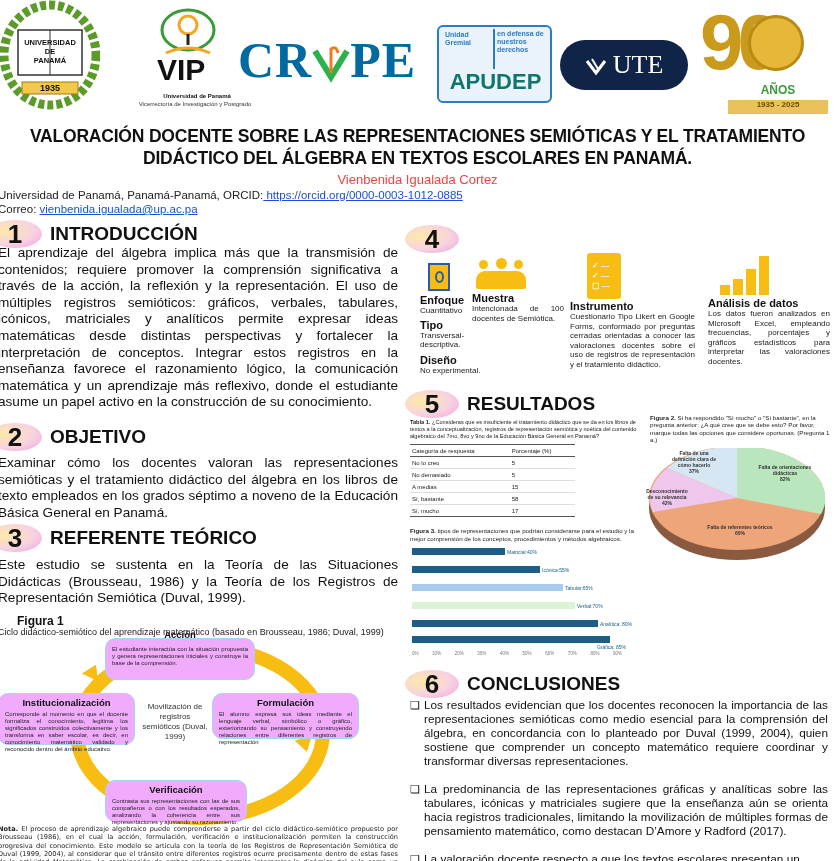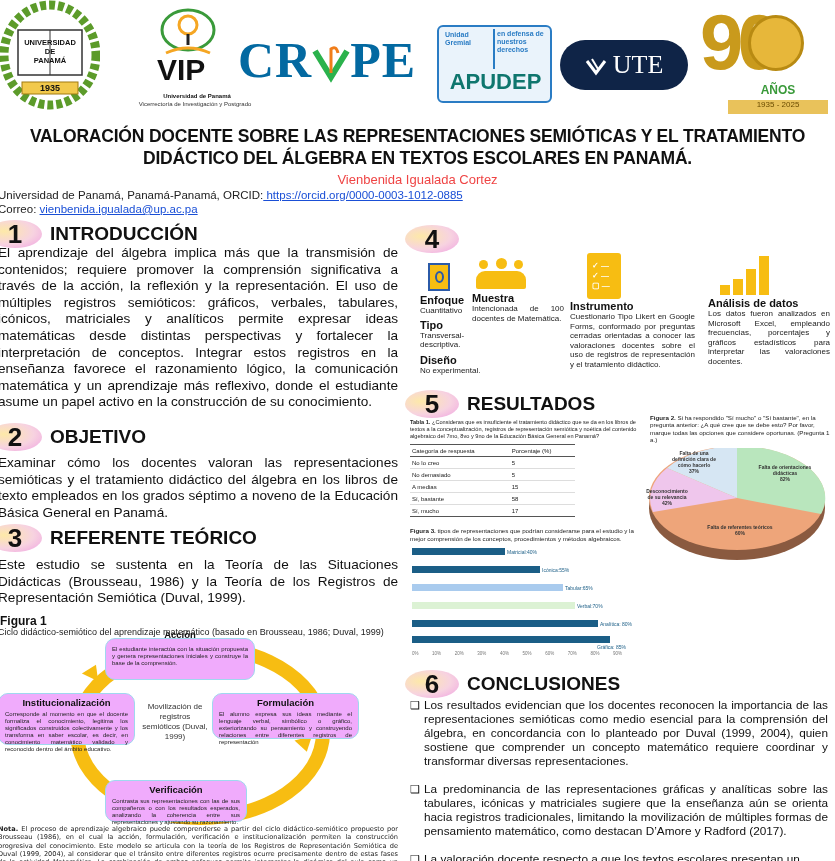--- a/index.html
+++ b/index.html
@@ -30,21 +30,21 @@
   .body-text { font-size: 13.6px; line-height: 16.6px; text-align: justify; color: #111; }
 
   
   .s1 { left: -12px; top: 220px; }
   .s1-text { left: -2px; top: 245px; width: 400px; }
   .s2 { left: -12px; top: 423px; }
   .s2-text { left: -2px; top: 455px; width: 400px; }
   .s3 { left: -12px; top: 524px; }
   .s3-text { left: -2px; top: 557px; width: 400px; }
 
-  .fig1-label { left: 0; top: 614px; font-weight: bold; font-size: 12px; }
+  .fig1-label { left: 17px; top: 614px; font-weight: bold; font-size: 12px; }
   .fig1-cap { left: -2px; top: 627px; font-size: 9px; color: #222; }
 
   .cycle-ring { left: 70px; top: 640px; width: 260px; height: 185px; border: 14px solid #f7bd12; border-radius: 50%; }
   .cycle-box { position: absolute; background: #f0abfc; border: 1.5px solid #9fd8ef; border-radius: 10px; padding: 3px 6px; }
   .cycle-box h4 { font-size: 9.5px; text-align: center; font-weight: bold; margin-bottom: 3px; }
   .cycle-box p { font-size: 6px; line-height: 7px; text-align: justify; color: #222; }
   .box-accion { left: 105px; top: 638px; width: 150px; height: 42px; }
   .box-accion h4 { position: absolute; top: -10px; left: 0; width: 100%; }
   .box-inst { left: -2px; top: 693px; width: 137px; height: 52px; }
   .box-form { left: 212px; top: 693px; width: 147px; height: 46px; }
@@ -135,21 +135,21 @@
         <path d="M7 4 L13 14" stroke="#fff" stroke-width="2"></path>
       </svg>
   </span>
   <span>UTE</span>
 </div>
 
 <div class="abs logo-90">
   <div class="abs" style="left:0;top:-8px;font-size:78px;font-weight:bold;color:#c99a1c;line-height:90px;letter-spacing:-6px;">90</div>
   <div class="abs" style="left:48px;top:10px;width:56px;height:56px;border-radius:50%;background:#e7b73a;border:3px solid #b88a12;"></div>
   <div class="abs" style="left:38px;top:78px;width:80px;text-align:center;font-size:12px;font-weight:bold;color:#3a9a3a;">AÑOS</div>
-  <div class="abs" style="left:28px;top:95px;width:100px;height:14px;text-align:center;font-size:8px;font-weight:normal;color:#6b4c00;background:#e9c25b;">1935 - 2025</div>
+  <div class="abs" style="left:28px;top:95px;width:100px;height:14px;text-align:center;font-size:8px;font-weight:bold;color:#6b4c00;background:#e9c25b;">1935 - 2025</div>
 </div>
 
 <div class="abs title">
   <div>VALORACIÓN DOCENTE SOBRE LAS REPRESENTACIONES SEMIÓTICAS Y EL TRATAMIENTO</div>
   <div>DIDÁCTICO DEL ÁLGEBRA EN TEXTOS ESCOLARES EN PANAMÁ.</div>
 </div>
 <div class="abs author">Vienbenida Igualada Cortez</div>
 <div class="abs affil">
   <div><span>Universidad de Panamá, Panamá-Panamá, ORCID:</span><a> https://orcid.org/0000-0003-1012-0885</a></div>
   <div><span>Correo: </span><a>vienbenida.igualada@up.ac.pa</a></div>
@@ -220,21 +220,21 @@
 </div>
 
 <div class="abs met" style="left:472px;top:258px;width:92px;">
   <div style="position:relative;width:50px;height:34px;margin-left:4px;">
     <div style="position:absolute;left:3px;top:2px;width:9px;height:9px;border-radius:50%;background:#f7bd12;"></div>
     <div style="position:absolute;left:20px;top:0;width:11px;height:11px;border-radius:50%;background:#f7bd12;"></div>
     <div style="position:absolute;left:38px;top:2px;width:9px;height:9px;border-radius:50%;background:#f7bd12;"></div>
     <div style="position:absolute;left:0;top:13px;width:50px;height:18px;border-radius:9px 9px 2px 2px;background:#f7bd12;"></div>
   </div>
   <h5>Muestra</h5>
-  <p class="met-text">Intencionada de 100 docentes de Matemática.</p>
+  <p class="met-text">Intencionada de 100 docentes de Semiótica.</p>
 </div>
 
 <div class="abs met" style="left:570px;top:253px;width:125px;">
   <div style="width:34px;height:46px;background:#f7bd12;border-radius:3px;margin-left:17px;margin-bottom:1px;padding:8px 5px;color:#fff;font-size:8px;font-weight:bold;line-height:10px;">✓ —<br>✓ —<br>▢ —</div>
   <h5>Instrumento</h5>
   <p class="met-text">Cuestionario Tipo Likert en Google Forms, conformado por preguntas cerradas orientadas a conocer las valoraciones docentes sobre el uso de registros de representación y el tratamiento didáctico.</p>
 </div>
 
 <div class="abs met" style="left:708px;top:255px;width:122px;">
   <div style="display:flex;align-items:flex-end;gap:3px;height:40px;margin-left:12px;margin-bottom:2px;">

